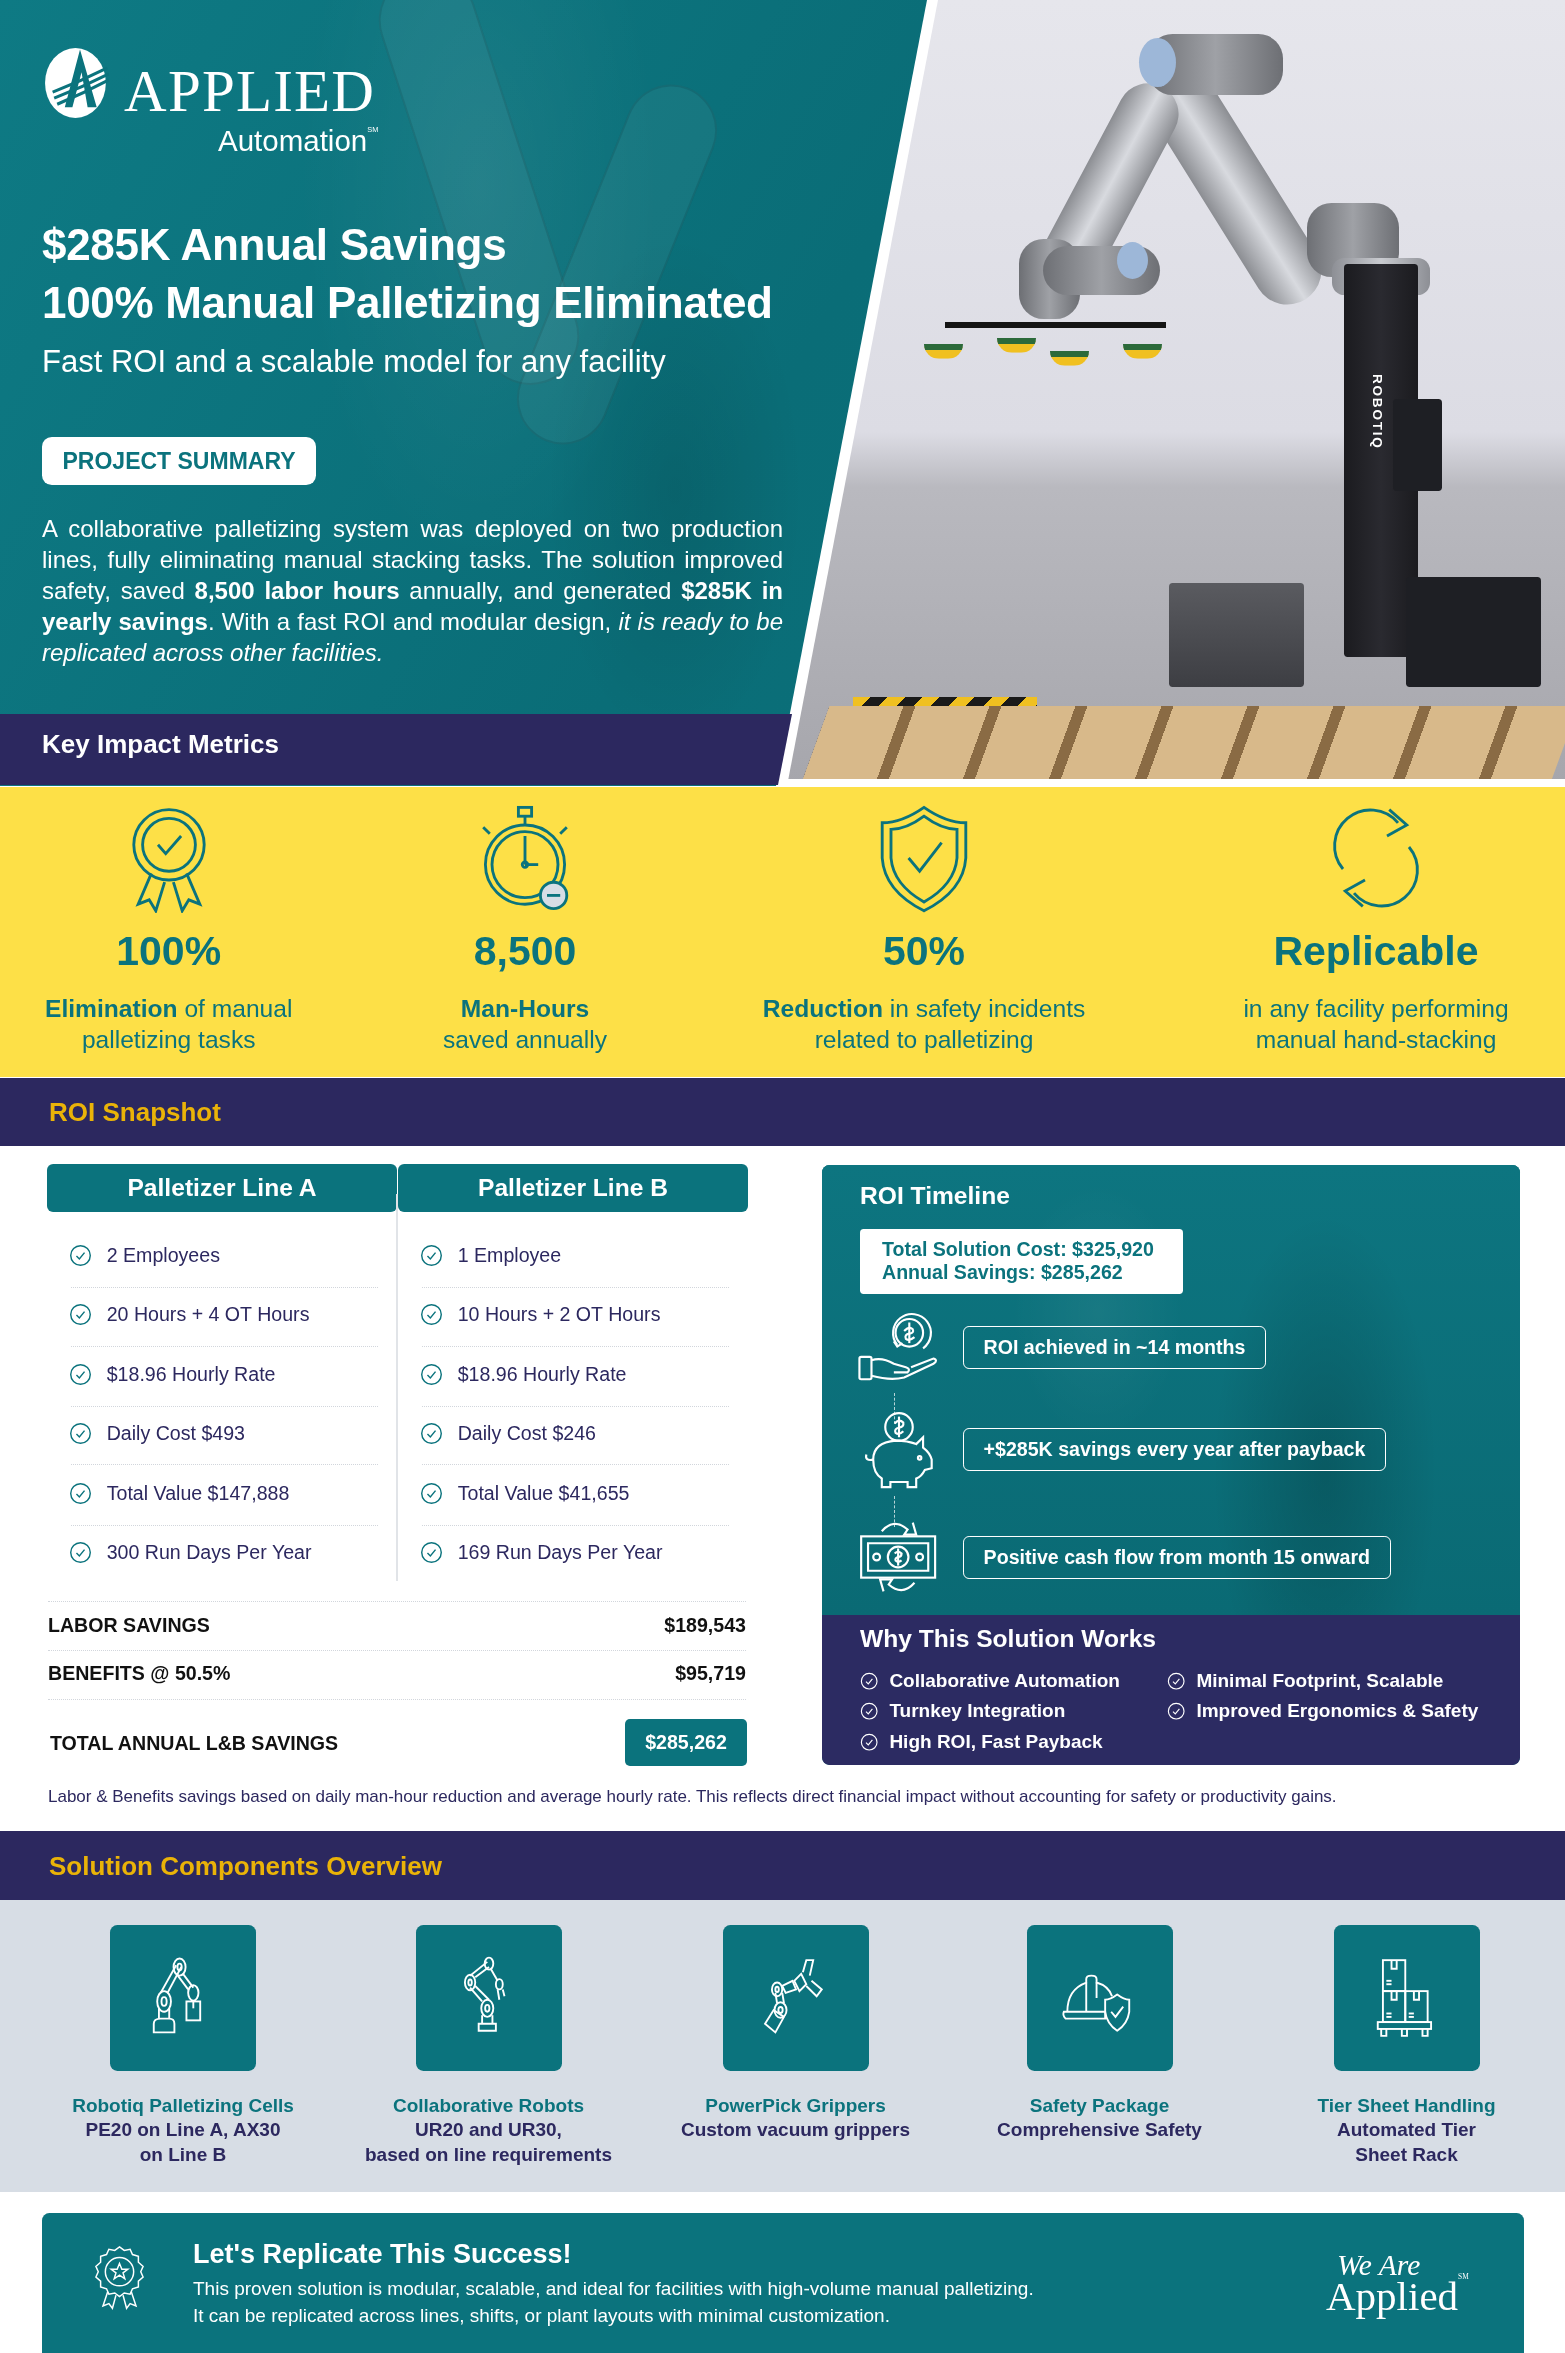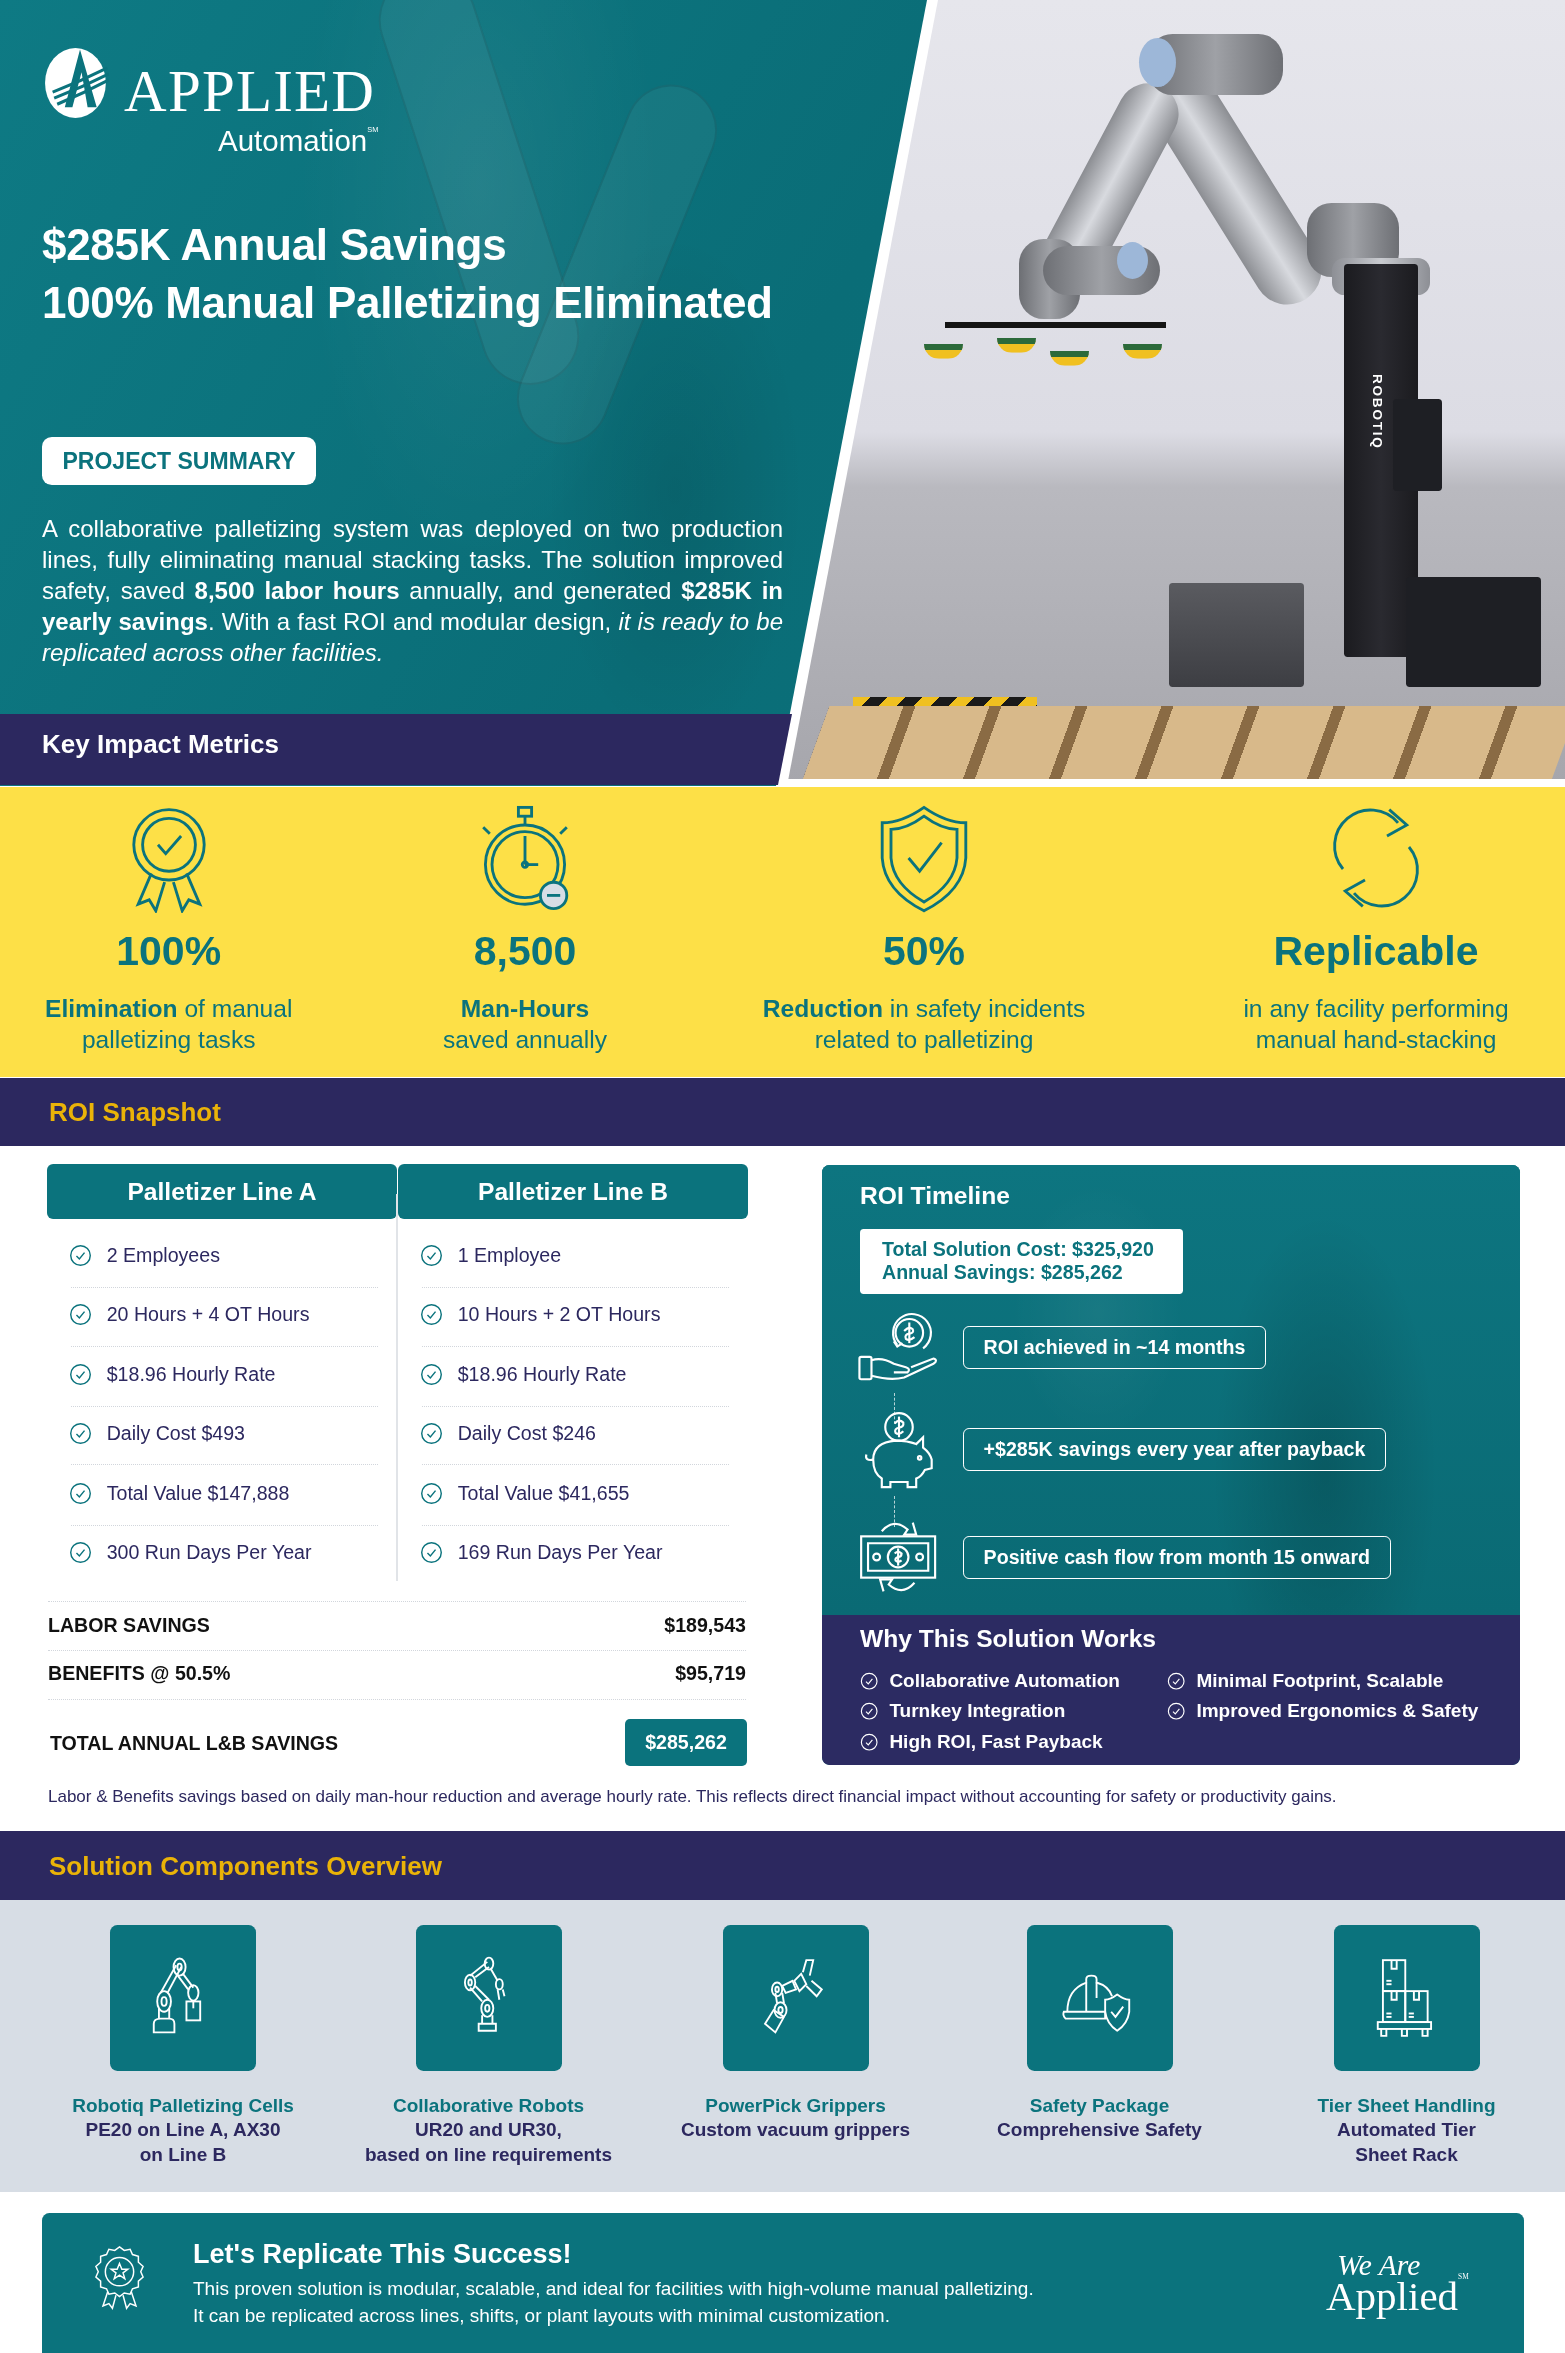--- a/index.html
+++ b/index.html
@@ -60,21 +60,21 @@
   .metric-icon { position: absolute; top: 16px; left: 50%; transform: translateX(-50%); width: 110px; height: 110px; }
   .metric-value { position: absolute; top: 141px; width: 100%; color: #0b737d; font-weight: bold; font-size: 41px; }
   .metric-desc { position: absolute; top: 206px; width: 100%; color: #0b737d; font-size: 24.6px; line-height: 31px; }
   .metric-desc b { font-weight: bold; }
 
   
   .band { position: absolute; left: 0; width: 1565px; height: 68px; background: #2c285f; }
   .band-title { position: absolute; left: 49px; top: 50%; transform: translateY(-50%); color: #eab308; font-weight: bold; font-size: 26px; }
 
   
-  .line-head { position: absolute; top: 1164px; width: 350px; height: 55px; background: #0b737d; border-radius: 6.1px;
+  .line-head { position: absolute; top: 1164px; width: 350px; height: 48px; background: #0b737d; border-radius: 6.1px;
     color: #ffffff; font-weight: bold; font-size: 24.6px; display: flex; align-items: center; justify-content: center; }
   .vdivider { position: absolute; left: 396px; top: 1194px; width: 1.8px; height: 387px; background: #e1e4e8; }
   .li { position: absolute; display: flex; align-items: center; height: 59px; }
   .li .chk { width: 23px; height: 23px; margin-right: 14.7px; }
   .li span { color: #2c285f; font-weight: normal; font-size: 19.6px; }
   .dotline { position: absolute; height: 0; border-top: 1.8px dotted #d2d6dc; }
   .sav-row { position: absolute; left: 48px; width: 698px; display: flex; justify-content: space-between; align-items: center; color: #111111; font-weight: bold; font-size: 19.6px; }
   .total-badge { position: absolute; left: 625px; top: 1719px; width: 122px; height: 47px; background: #0b737d; border-radius: 4.9px;
     color: #ffffff; font-weight: bold; font-size: 19.6px; display: flex; align-items: center; justify-content: center; }
   .footnote { position: absolute; left: 48px; top: 1787px; color: #2c285f; font-size: 17px; }
@@ -158,20 +158,21 @@
       <path d="M20 78 Q54 64 88 46" stroke="#0b737d" stroke-width="4" fill="none"></path>
     </svg>
     <span class="logo-word">APPLIED</span>
   </div>
   <div class="logo-sub"><span>Automation</span><span class="logo-sm">SM</span></div>
 
   <div class="hero-title">
     <div>$285K Annual Savings</div>
     <div>100% Manual Palletizing Eliminated</div>
   </div>
+  <div class="hero-sub">Fast ROI and a scalable model for any facility</div>
 
   <div class="summary-pill">PROJECT SUMMARY</div>
   <p class="summary-text"><span>A collaborative palletizing system was deployed on two production lines, fully eliminating manual stacking tasks. The solution improved safety, saved </span><b>8,500 labor hours</b><span> annually, and generated </span><b>$285K in yearly savings</b><span>. With a fast ROI and modular design, </span><i>it is ready to be replicated across other facilities.</i></p>
 
   <div class="kim-band"></div>
   <div class="kim-title">Key Impact Metrics</div>
 </section>
 
 <section class="metrics">
   <div class="metric" style="left:-15.3px;">

